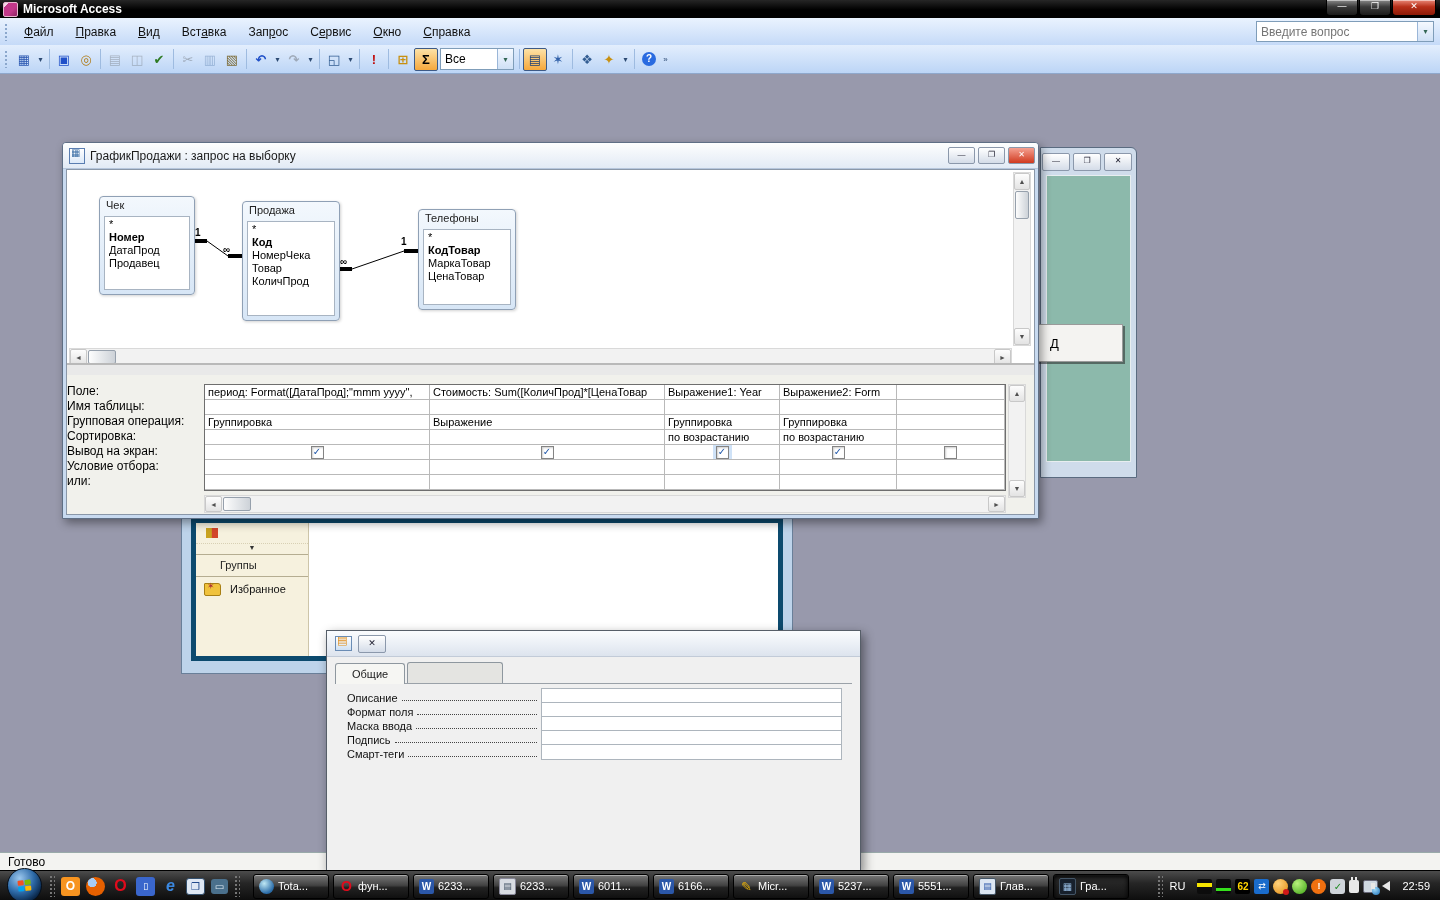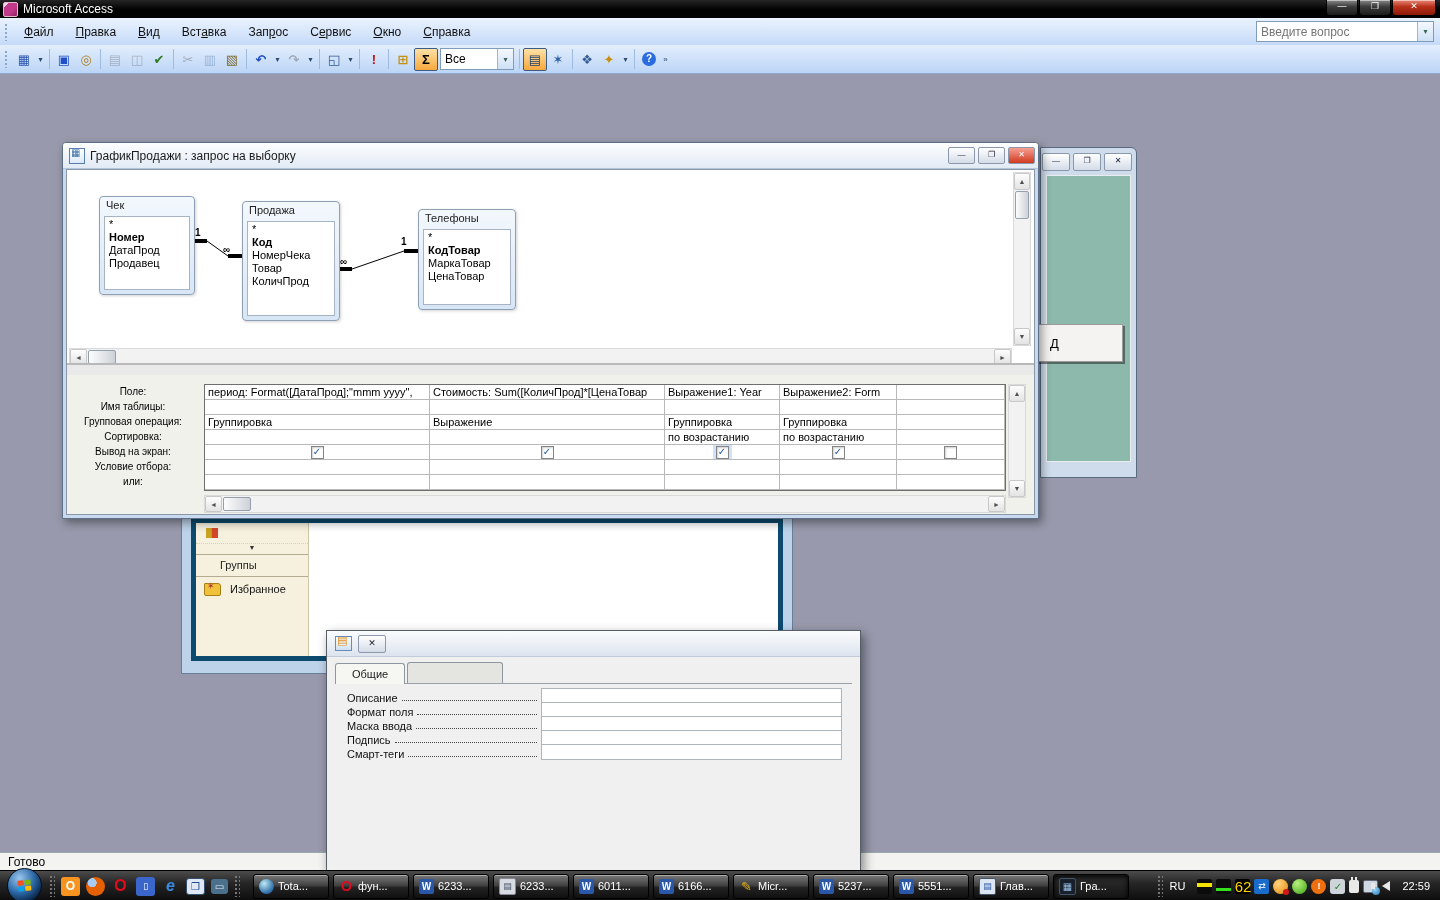--- a/index.html
+++ b/index.html
@@ -5,21 +5,21 @@
   html,body{margin:0;padding:0}
   body{width:1440px;height:900px;position:relative;overflow:hidden;
        font-family:"Liberation Sans","DejaVu Sans",sans-serif;font-size:12px;
        background:#9899ac;-webkit-font-smoothing:antialiased}
 
   
   #titlebar{position:absolute;left:0;top:0;width:1440px;height:18px;z-index:40;
     background:linear-gradient(#262626,#000 55%,#000);color:#fff;display:flex;align-items:center}
   #appicon{width:13px;height:13px;margin:0 5px 0 3px;border-radius:2px;border:1px solid #e7b6cf;
     background:linear-gradient(135deg,#f4d7e6 18%,#c2388a 19% 60%,#8d2361)}
-  #apptitle{font-weight:normal;font-size:12px}
+  #apptitle{font-weight:bold;font-size:12px}
   .capgrp{position:absolute;right:4px;top:0;display:flex}
   .capbtn{width:30px;height:15px;margin-left:1px;border:1px solid #000;border-top:none;
     border-radius:0 0 4px 4px;background:linear-gradient(#8a8a8a,#3a3a3a 45%,#1c1c1c);
     box-shadow:inset 0 1px rgba(255,255,255,.5);color:#fff;font-size:9px;line-height:13px;text-align:center}
   .capbtn.close{width:42px;background:linear-gradient(#e98877,#b8301a 45%,#8c1a08)}
 
   
   #menubar{position:absolute;left:0;top:18px;width:1440px;height:27px;z-index:40;
     background:linear-gradient(#eaf3fe,#c5daf8);border-bottom:1px solid #9db9dd;display:flex;align-items:center}
   .grip{width:5px;height:18px;margin:0 4px;
@@ -100,21 +100,21 @@
   .vsb .sbth{height:26px;margin:1px}
   .hsb .sbth{width:26px;margin:1px}
   .sbsp{flex:1}
 
   #splitter{position:absolute;left:0;right:0;top:193px;height:10px;background:#e9e9e9;
     border-top:2px solid #b9b9b9;border-bottom:2px solid #b9b9b9}
 
   
   #gpane{position:absolute;left:0;right:0;top:205px;bottom:0;background:#f1f1ec}
   #glabels{position:absolute;left:0;top:9px;width:136px}
-  #glabels div{height:15px;line-height:15px;text-align:center;padding-right:4px;font-size:10px;color:#000}
+  #glabels div{height:15px;line-height:15px;text-align:left;padding-right:4px;font-size:12px;color:#000}
   #gtable{position:absolute;left:137px;top:9px;display:grid;
     grid-template-columns:225px 235px 115px 117px 108px;grid-auto-rows:15px;
     background:#fff;border:1px solid #6e6e6e}
   .gc{border-right:1px solid #b9b9b9;border-bottom:1px solid #b9b9b9;font-size:11px;line-height:14px;
     padding:0 3px;white-space:nowrap;overflow:hidden;color:#000;display:flex;align-items:center}
   .gc.ck{justify-content:center}
   .cb{width:11px;height:11px;background:#fff;border:1px solid #848484;box-shadow:inset 1px 1px 2px #cfcfcf;
     font-size:10px;line-height:10px;text-align:center;color:#1c54a8;font-weight:bold}
   .cb.checked::after{content:"✓"}
   .cb.focus{box-shadow:0 0 0 3px #cfe2f7, inset 1px 1px 2px #cfcfcf}
@@ -199,21 +199,21 @@
   .ticn.opera{color:#e00b1c;font-size:14px}
   .ticn.word{background:#2b57a8;color:#fff}
   .ticn.fax{background:#d8dce2;color:#456;border:1px solid #889;font-size:9px}
   .ticn.access{color:#e8b10a;font-size:13px}
   .ticn.form{background:#dce6f2;color:#2b57a8;border:1px solid #456;font-size:9px}
   .ticn.query{background:#17202c;color:#9cc2e8;border:1px solid #456;font-size:10px}
   #tray{position:absolute;right:6px;top:0;height:30px;display:flex;align-items:center;gap:4px;color:#fff}
   .tri{width:15px;height:15px;border-radius:2px;display:flex;align-items:center;justify-content:center;font-size:9px}
   .tri.kb1{background:linear-gradient(180deg,#0c0c0c 25%,#f5e400 25% 55%,#0c0c0c 55%)}
   .tri.kb2{background:linear-gradient(180deg,#0c0c0c 62%,#35e01c 62% 78%,#0c0c0c 78%)}
-  .tri.n62{background:#000;color:#ffd400;font-size:15px;font-weight:normal}
+  .tri.n62{background:#000;color:#ffd400;font-size:10px;font-weight:bold}
   .tri.tv{background:#1a6ccc;color:#fff}
   .tri.agent{border-radius:50%;background:radial-gradient(circle at 35% 30%,#ffd27c,#e08a10);position:relative}
   .tri.agent::after{content:"";position:absolute;right:-1px;bottom:-1px;width:6px;height:6px;border-radius:50%;background:#d01818}
   .tri.icq{border-radius:50%;background:radial-gradient(circle at 35% 30%,#b8f07c,#3da414)}
   .tri.alert{border-radius:50%;background:#f07010;color:#fff;font-weight:bold}
   .tri.usb{background:#cfd4da;color:#1d8a20;border-radius:3px;font-size:10px}
   .tri.plug{background:#e8e8e8;border-radius:2px;width:10px;height:13px;position:relative}
   .tri.plug::before{content:"";position:absolute;top:-3px;left:2px;width:2px;height:3px;background:#e8e8e8;box-shadow:4px 0 #e8e8e8}
   .tri.net{background:#cfd8e2;width:13px;height:11px;border:1px solid #667;position:relative}
   .tri.net::after{content:"";position:absolute;right:-3px;bottom:-3px;width:8px;height:8px;border-radius:50%;

